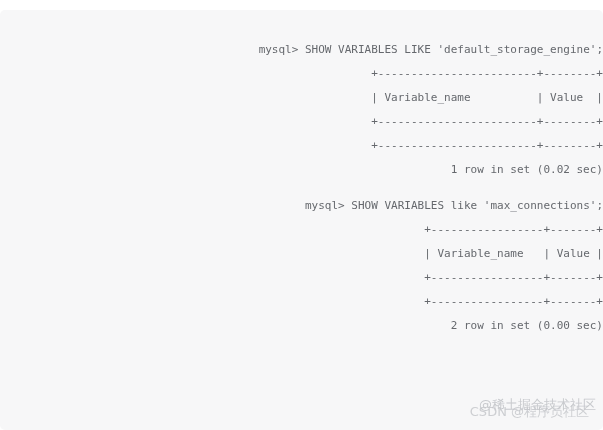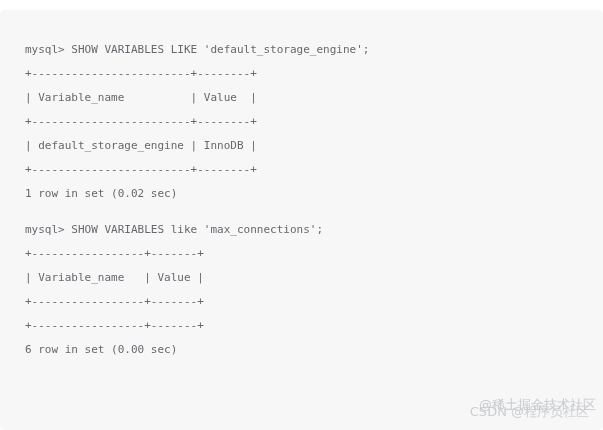--- a/index.html
+++ b/index.html
@@ -8,21 +8,21 @@
     --text-color: #65686d;
     --watermark-color: #c3c5c9;
   }
   * { margin: 0; padding: 0; box-sizing: border-box; }
   html, body {
     width: 603px; height: 430px;
     background: var(--page-background);
     overflow: hidden;
     font-family: "DejaVu Sans", "Liberation Sans", sans-serif;
   }
-  .page { position: relative; width: 603px; height: 430px; }
+  .page { position: relative; width: 603px; height: 430px; text-align: right; }
   .panel {
     position: absolute;
     top: 10px; left: 0;
     width: 603px; height: 420px;
     background: var(--panel-background);
     border-radius: 5px;
   }
   .terminal {
     padding: 28px 0 0 25px;
     color: var(--text-color);
@@ -55,32 +55,31 @@
 <body>
 
 <div class="page">
   <div class="panel">
     <div class="terminal">
   <div class="block">
           <div class="line">mysql&gt; SHOW VARIABLES LIKE 'default_storage_engine';</div>
           <div class="line">+------------------------+--------+</div>
           <div class="line">| Variable_name          | Value  |</div>
           <div class="line">+------------------------+--------+</div>
-          <div class="line">| default_storage_engine | InnoDB |</div>
           <div class="line">+------------------------+--------+</div>
           <div class="line">1 row in set (0.02 sec)</div>
         </div>
 
   <div class="block">
           <div class="line">mysql&gt; SHOW VARIABLES like 'max_connections';</div>
           <div class="line">+-----------------+-------+</div>
           <div class="line">| Variable_name   | Value |</div>
           <div class="line">+-----------------+-------+</div>
           <div class="line">+-----------------+-------+</div>
-          <div class="line">6 row in set (0.00 sec)</div>
+          <div class="line">2 row in set (0.00 sec)</div>
         </div>
 </div>
     <div class="watermark">
       <span class="wm wm-back">CSDN @程序员社区</span>
       <span class="wm wm-front">@稀土掘金技术社区</span>
     </div>
   </div>
 </div>
 
 </body></html>

